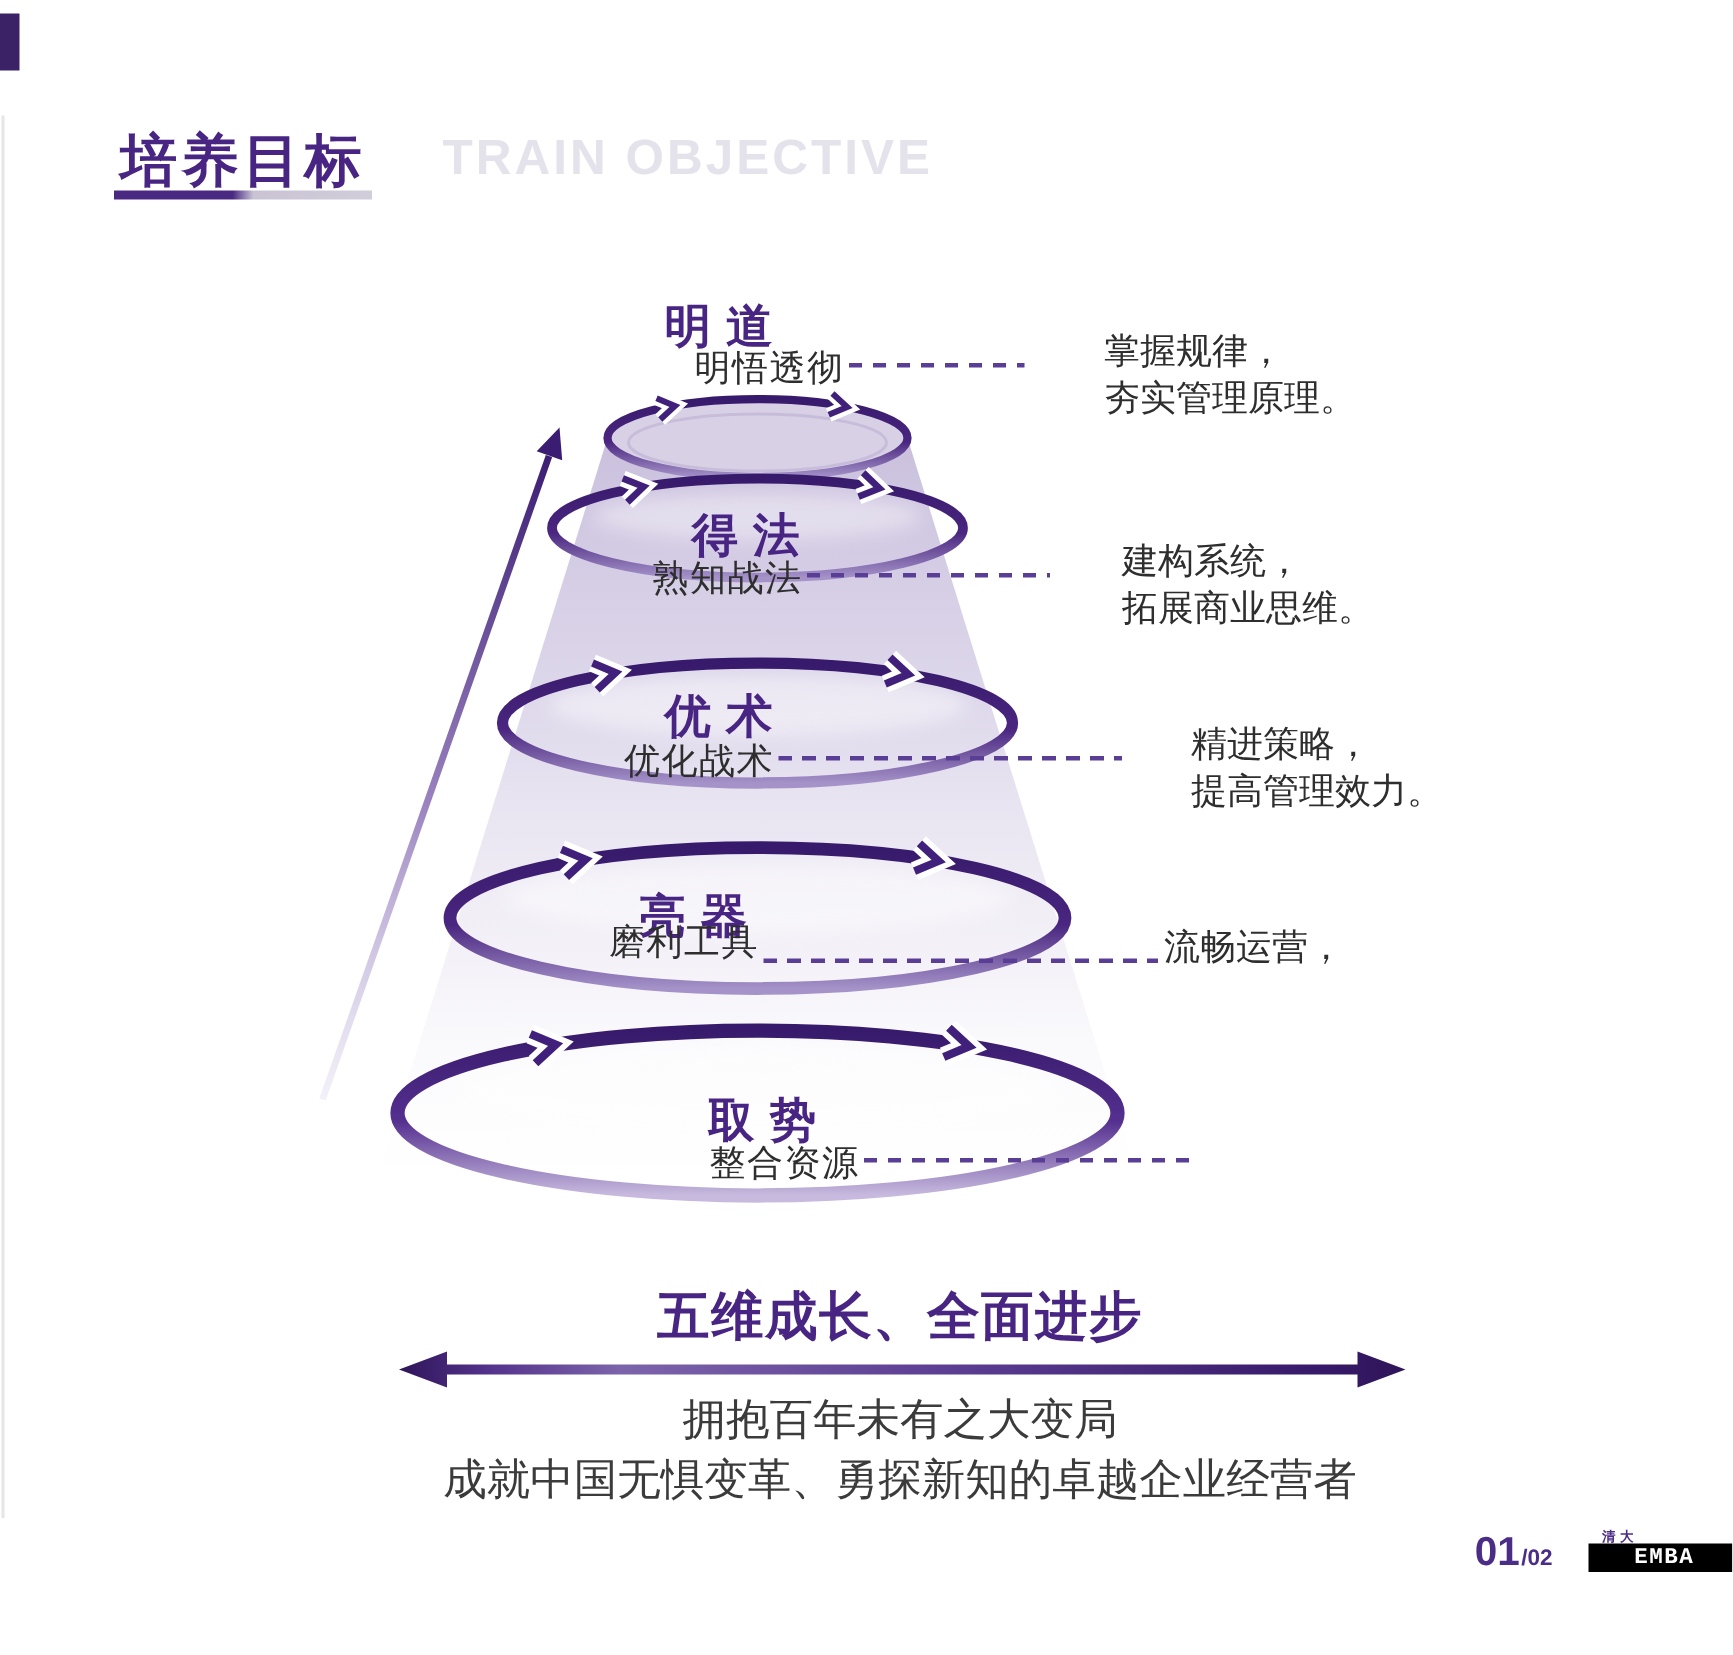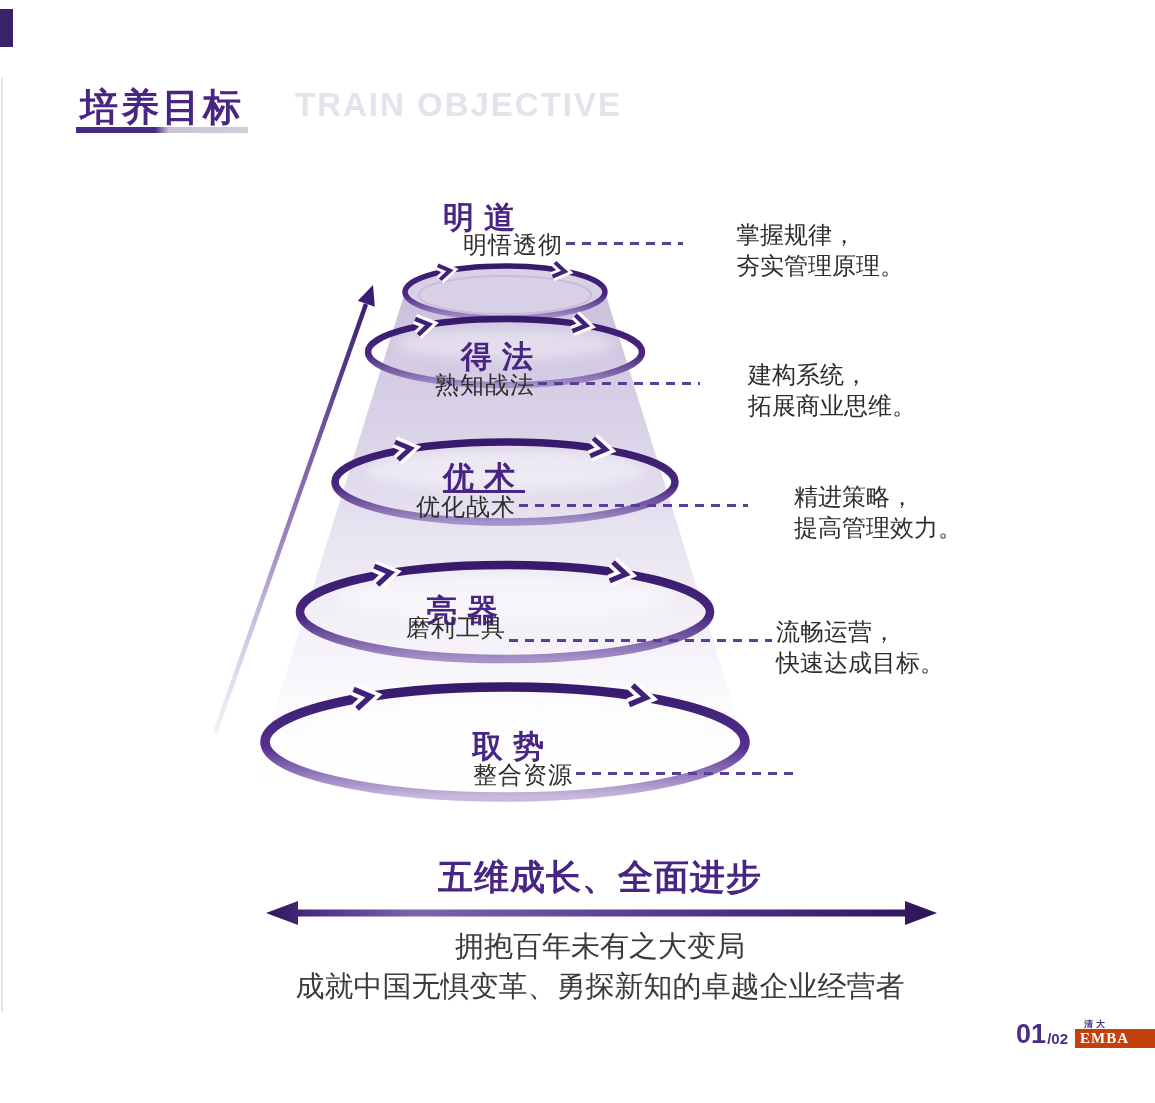--- a/index.html
+++ b/index.html
@@ -23,39 +23,39 @@
   .lv-title{position:absolute;transform:translateX(-50%);margin-left:5px;font-size:31px;
     font-weight:bold;color:#482483;letter-spacing:10px;white-space:nowrap;}
   .lv-key{position:absolute;width:130px;text-align:right;font-size:24px;font-weight:500;
     color:#2e2e2e;letter-spacing:1px;white-space:nowrap;}
   .lv-dash{position:absolute;height:3px;
     background:repeating-linear-gradient(90deg,#5a3e96 0,#5a3e96 9px,transparent 9px,transparent 16px);}
   .lv-desc{position:absolute;font-size:24px;font-weight:500;color:#2e2e2e;line-height:31px;white-space:nowrap;margin-left:36px;}
   
   .t1{left:479px;top:197px;} .k1{left:433px;top:229px;} .d1{left:566px;top:242px;width:117px;} .x1{left:700px;top:219px;}
   .t2{left:497px;top:336px;} .k2{left:405px;top:369px;} .d2{left:538px;top:382px;width:162px;} .x2{left:712px;top:359px;}
-  .t3{left:479px;top:457px;text-decoration:underline;} .k3{left:386px;top:491px;} .d3{left:519px;top:504px;width:229px;} .x3{left:758px;top:481px;}
+  .t3{left:479px;top:457px;} .k3{left:386px;top:491px;} .d3{left:519px;top:504px;width:229px;} .x3{left:758px;top:481px;}
   .t4{left:462px;top:590px;} .k4{left:376px;top:612px;} .d4{left:509px;top:639px;width:263px;} .x4{left:740px;top:616px;}
   .t5{left:508px;top:726px;} .k5{left:443px;top:759px;} .d5{left:576px;top:772px;width:224px;} .x5{left:812px;top:749px;}
   
   .slogan{position:absolute;left:320px;top:854px;width:560px;text-align:center;
     font-size:35px;font-weight:bold;color:#482483;letter-spacing:1px;white-space:nowrap;}
   .bline1{position:absolute;left:200px;top:927px;width:800px;text-align:center;
     font-size:29px;font-weight:500;color:#3b3b3b;white-space:nowrap;}
   .bline2{position:absolute;left:200px;top:967px;width:800px;text-align:center;
     font-size:29px;font-weight:500;color:#3b3b3b;white-space:nowrap;}
   
   .footer{position:absolute;top:1019px;right:0;display:flex;align-items:flex-end;}
   .page-num{font-size:27px;font-weight:bold;color:#4b2d87;line-height:27px;}
   .page-total{font-size:15px;font-weight:bold;color:#4b2d87;margin:0 0 2px 1px;line-height:15px;}
-  .brand{width:80px;margin-left:7px;}
+  .brand{width:96px;margin-left:24px;}
   .brand-top{font-size:9px;font-weight:bold;color:#4b2d87;letter-spacing:3px;padding-left:9px;line-height:10px;}
-  .brand-banner{height:19px;background:#c2410c;color:#ffffff;
-    font-family:Liberation Serif, serif;font-weight:bold;font-size:15px;
-    line-height:19px;padding-left:5px;letter-spacing:1px;}
+  .brand-banner{height:19px;background:#000000;color:#ffffff;
+    font-family:Liberation Mono, monospace;font-weight:bold;font-size:15px;
+    line-height:19px;padding-left:5px;letter-spacing:1px;text-align:center;}
 </style>
 </head>
 <body>
 
 <div id="canvas">
 
   <div class="corner-mark"></div>
   <div class="edge-line"></div>
 
   <div class="page-title">培养目标</div>
@@ -184,21 +184,20 @@
   <div class="lv-desc x3">
     <div>精进策略，</div>
     <div>提高管理效力。</div>
   </div>
 
   <div class="lv-title t4">亮器</div>
   <div class="lv-key k4">磨利工具</div>
   <div class="lv-dash d4"></div>
   <div class="lv-desc x4">
     <div>流畅运营，</div>
-    <div>快速达成目标。</div>
   </div>
 
   <div class="lv-title t5">取势</div>
   <div class="lv-key k5">整合资源</div>
   <div class="lv-dash d5"></div>
 
   <div class="slogan">五维成长、全面进步</div>
   <div class="bline1">拥抱百年未有之大变局</div>
   <div class="bline2">成就中国无惧变革、勇探新知的卓越企业经营者</div>
 

